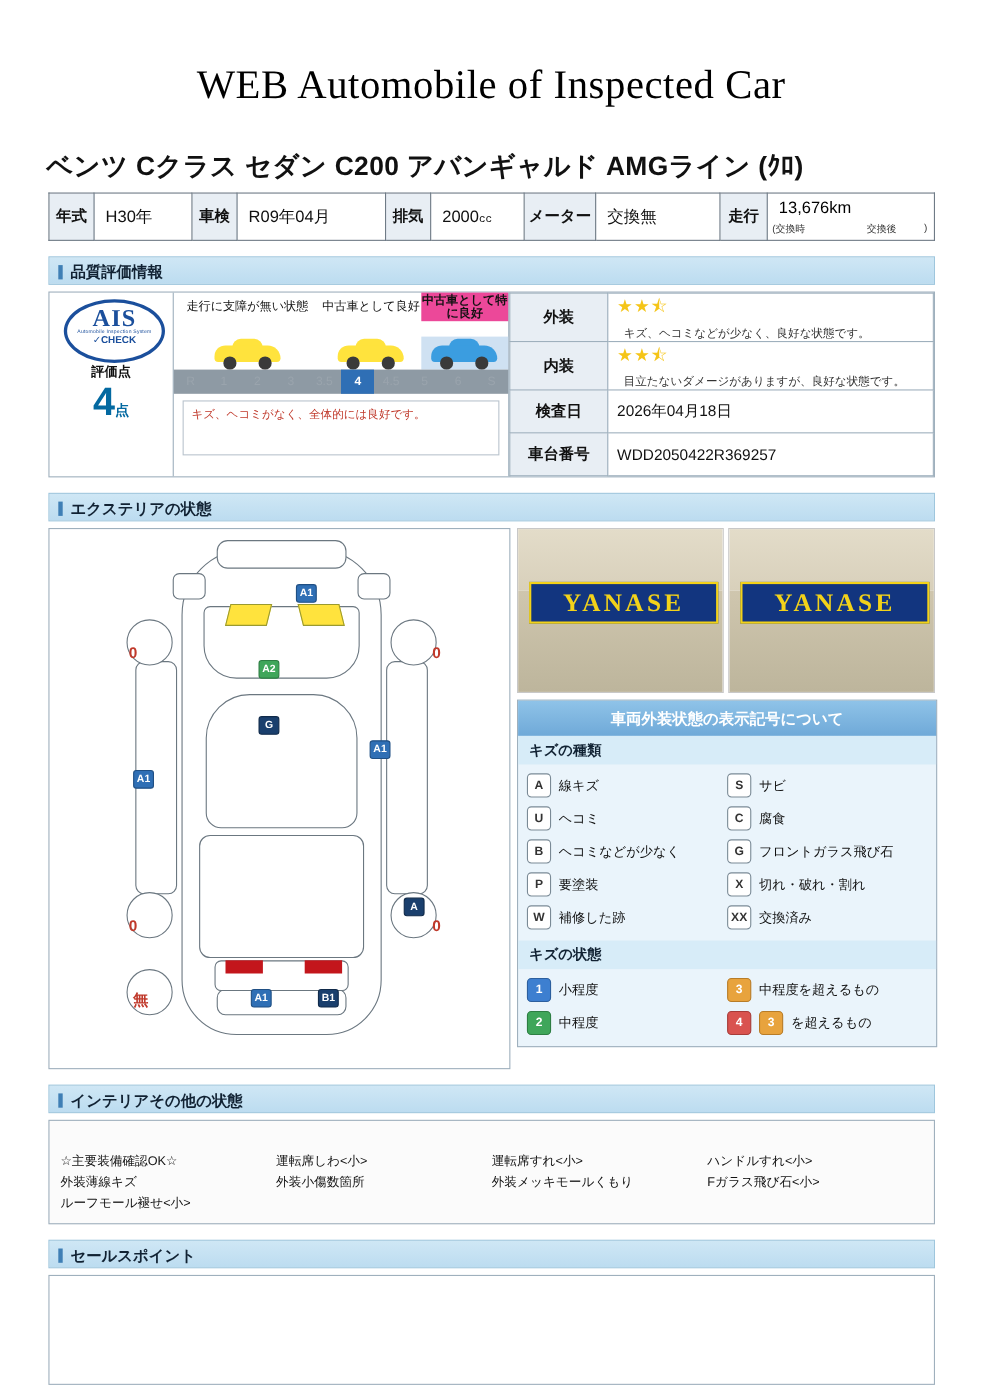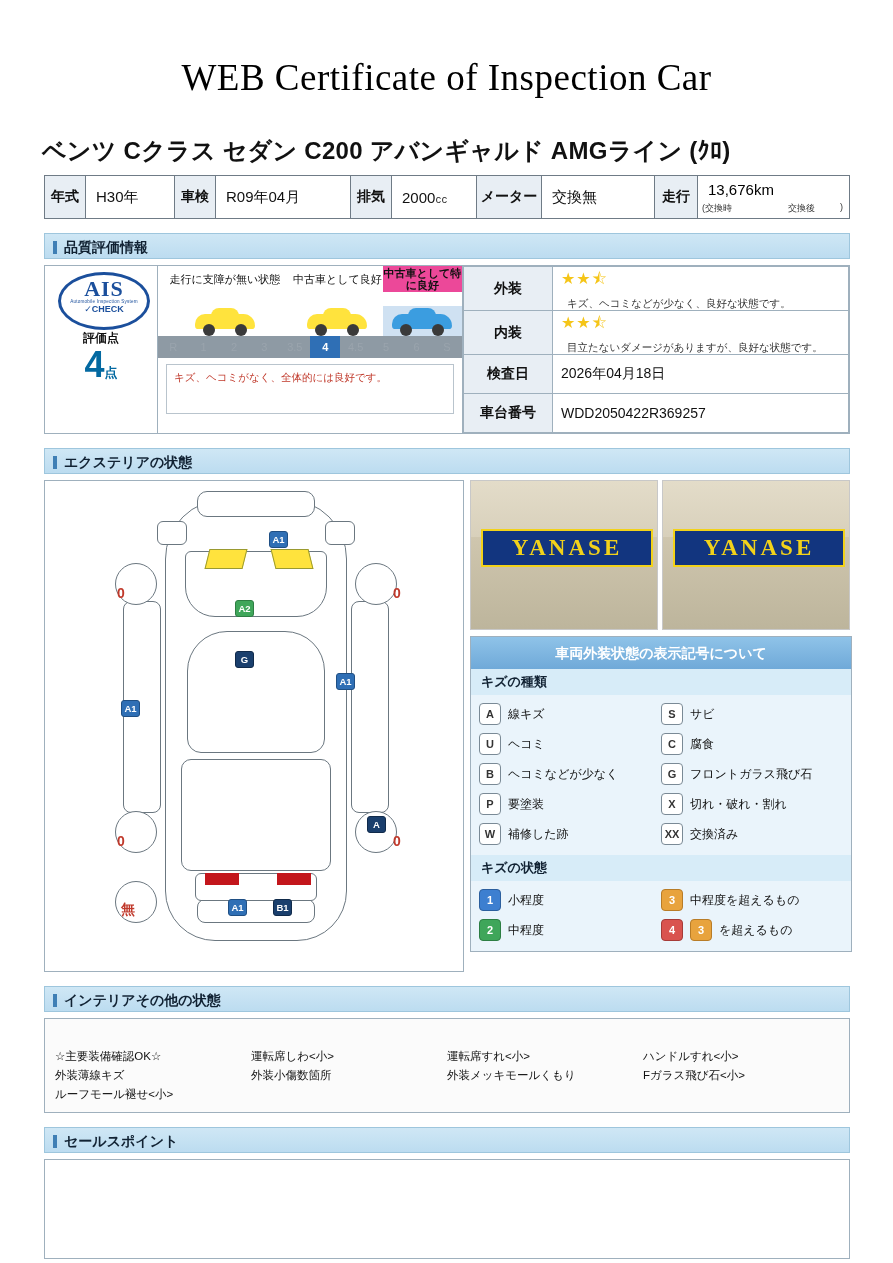--- a/index.html
+++ b/index.html
@@ -131,21 +131,21 @@
   .lbl-chip.dark{background:#1a3f6d;border-color:#102a4a;}
   .zero{position:absolute;color:#c0392b;font-size:14px;font-weight:bold;}
   .yellowpatch{position:absolute;background:#ffe33d;border:1px solid #9a9a30;}
   .redpatch{position:absolute;background:#c3161c;}
 </style>
 </head>
 <body>
 
 <div class="page">
 
-  <div class="title">WEB Certificate of Inspection Car</div>
+  <div class="title">WEB Automobile of Inspected Car</div>
 
   <div class="carname">ベンツ Cクラス セダン C200 アバンギャルド AMGライン (ｸﾛ)</div>
 
   <table class="spec">
     <tbody>
         <tr>
       <td class="lbl" style="width:40px">年式</td>
       <td class="val" style="width:78px">H30年</td>
       <td class="lbl" style="width:40px">車検</td>
       <td class="val" style="width:124px">R09年04月</td>
@@ -306,21 +306,21 @@
       <div class="zero" style="left:348px;top:352px;">0</div>
       <div class="zero" style="left:76px;top:420px;">無</div>
 
       <div class="lbl-chip" style="left:224px;top:50px;">A1</div>
       <div class="lbl-chip g" style="left:190px;top:119px;">A2</div>
       <div class="lbl-chip dark" style="left:190px;top:170px;">G</div>
       <div class="lbl-chip" style="left:291px;top:192px;">A1</div>
       <div class="lbl-chip" style="left:76px;top:219px;">A1</div>
       <div class="lbl-chip dark" style="left:322px;top:335px;">A</div>
       <div class="lbl-chip" style="left:183px;top:418px;">A1</div>
-      <div class="lbl-chip dark" style="left:228px;top:418px;">B1</div>
+      <div class="lbl-chip dark" style="left:244px;top:418px;">B1</div>
     </div>
 
     <div class="photos">
       <div class="photorow">
         <div class="photo">
           <div class="ph-top"></div>
             <div class="ph-bot"></div>
           <div class="yan">YANASE</div>
         </div>
         <div class="photo">

